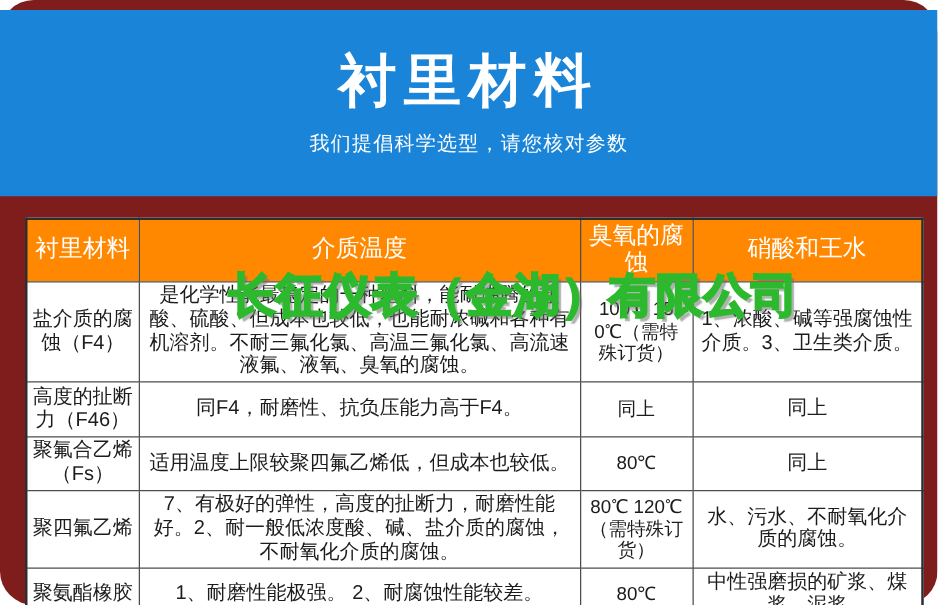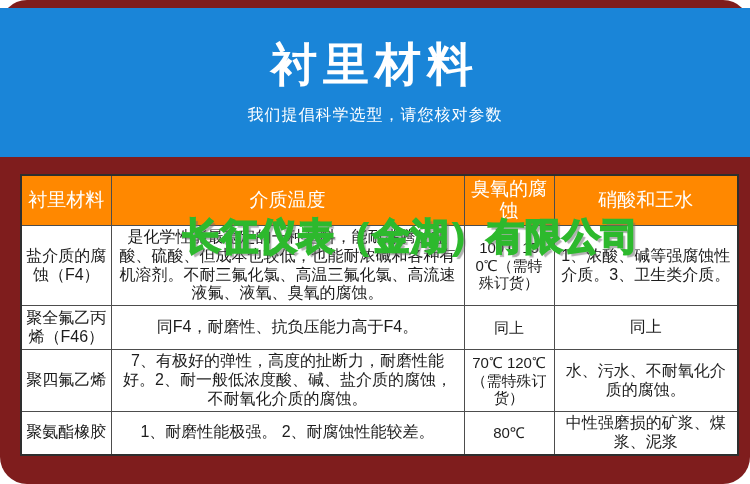--- a/index.html
+++ b/index.html
@@ -89,29 +89,35 @@
       </tr>
     </thead>
     <tbody>
       <tr class="row-1">
         <td class="cell-mat">盐介质的腐蚀（F4）</td>
         <td class="cell-perf">是化学性能最稳定的一种塑料，能耐沸腾的盐酸、硫酸、但成本也较低，也能耐浓碱和各种有机溶剂。不耐三氟化氯、高温三氟化氯、高流速液氟、液氧、臭氧的腐蚀。</td>
         <td class="cell-temp">100℃ 150℃（需特殊订货）</td>
         <td class="cell-app">1、浓酸、碱等强腐蚀性介质。3、卫生类介质。</td>
       </tr>
       <tr class="row-2">
-        <td class="cell-mat">聚全氟乙丙烯（F46）</td>
+        <td class="cell-mat">高度的扯断力（F46）</td>
         <td class="cell-perf">同F4，耐磨性、抗负压能力高于F4。</td>
         <td class="cell-temp">同上</td>
+        <td class="cell-app">同上</td>
+      </tr>
+      <tr class="row-3">
+        <td class="cell-mat">聚氟合乙烯（Fs）</td>
+        <td class="cell-perf">适用温度上限较聚四氟乙烯低，但成本也较低。</td>
+        <td class="cell-temp">80℃</td>
         <td class="cell-app">同上</td>
       </tr>
       <tr class="row-4">
         <td class="cell-mat">聚四氟乙烯</td>
         <td class="cell-perf">7、有极好的弹性，高度的扯断力，耐磨性能好。2、耐一般低浓度酸、碱、盐介质的腐蚀，不耐氧化介质的腐蚀。</td>
-        <td class="cell-temp">70℃ 120℃（需特殊订货）</td>
+        <td class="cell-temp">80℃ 120℃（需特殊订货）</td>
         <td class="cell-app">水、污水、不耐氧化介质的腐蚀。</td>
       </tr>
       <tr class="row-5">
         <td class="cell-mat">聚氨酯橡胶</td>
         <td class="cell-perf">1、耐磨性能极强。 2、耐腐蚀性能较差。</td>
         <td class="cell-temp">80℃</td>
         <td class="cell-app">中性强磨损的矿浆、煤浆、泥浆</td>
       </tr>
     </tbody>
   </table>

